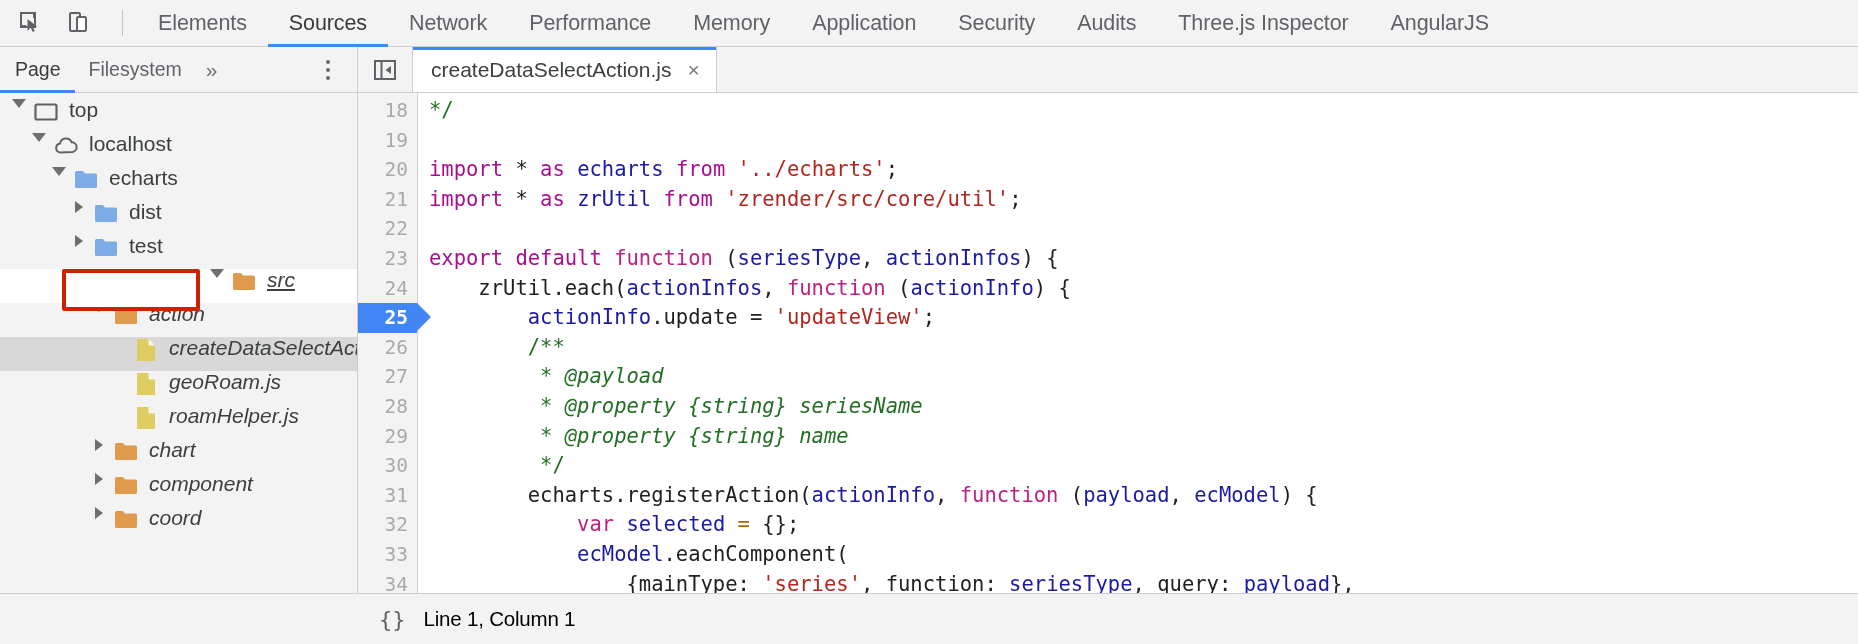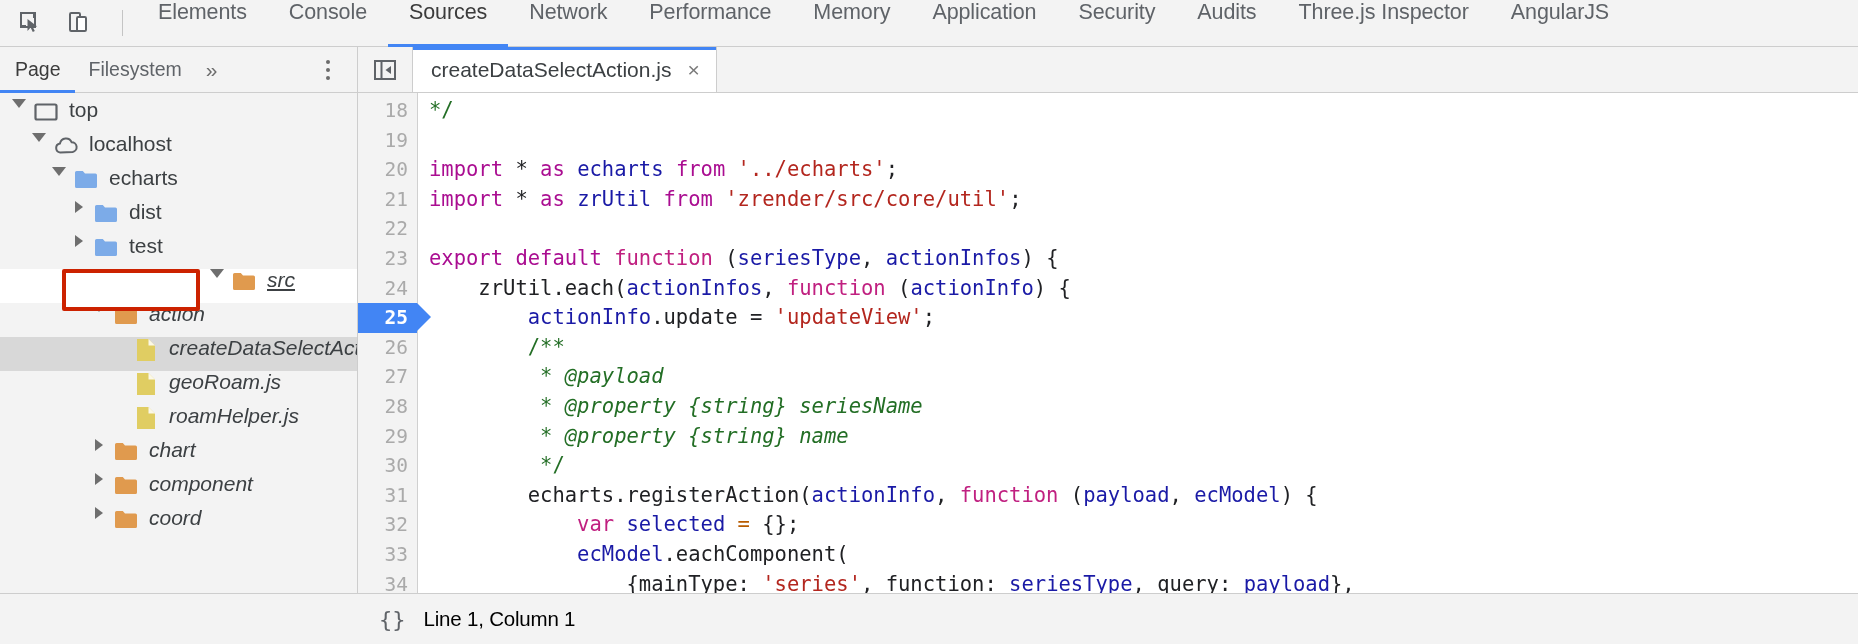--- a/index.html
+++ b/index.html
@@ -55,21 +55,21 @@
     background: #c4c4c4;
     margin: 0 14px 0 12px;
   }
   .tabs {
     display: flex;
     align-items: stretch;
     height: 46px;
   }
   .tab {
     display: flex;
-    align-items: flex-start;
+    align-items: center;
     padding: 0 21px;
     font-size: 21.5px;
     color: #5f6368;
     cursor: pointer;
     position: relative;
     white-space: nowrap;
     letter-spacing: -0.1px;
   }
   .tab.active {
     color: #3b3b3b;
@@ -383,23 +383,20 @@
         <svg width="26" height="26" viewBox="0 0 26 26">
           <rect x="4" y="3" width="10" height="18" rx="1.2" fill="none" stroke="#5f6368" stroke-width="2"></rect>
           <rect x="11" y="7" width="9" height="14" rx="1.2" fill="#ffffff" stroke="#5f6368" stroke-width="2"></rect>
         </svg>
       </div>
       <div class="tb-sep"></div>
     </div>
     <div class="tabs">
       <div class="tab">
           <span>Elements</span>
-        </div>
-      <div class="tab">
-          <span>Console</span>
         </div>
       <div class="tab active">
           <span>Sources</span>
         </div>
       <div class="tab">
           <span>Network</span>
         </div>
       <div class="tab">
           <span>Performance</span>
         </div>

